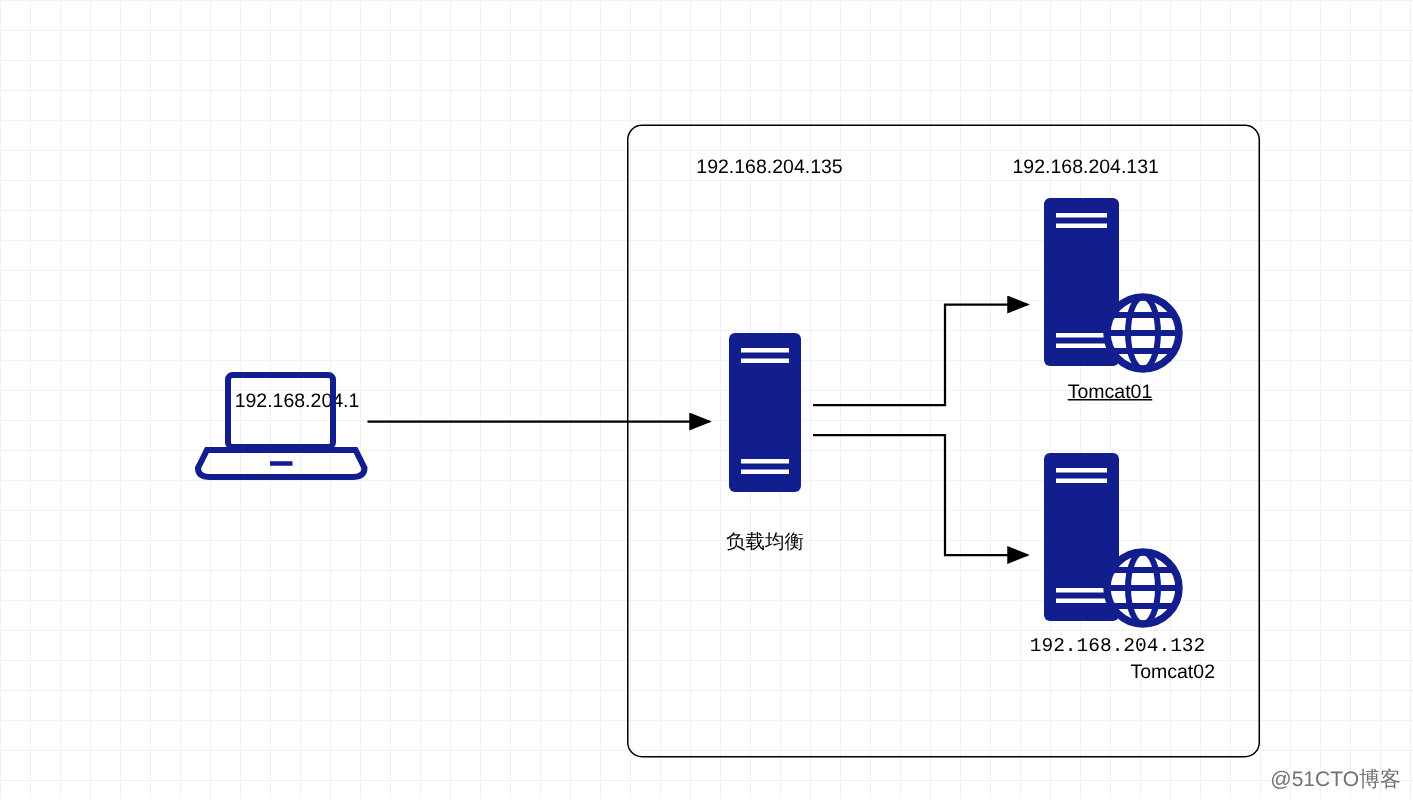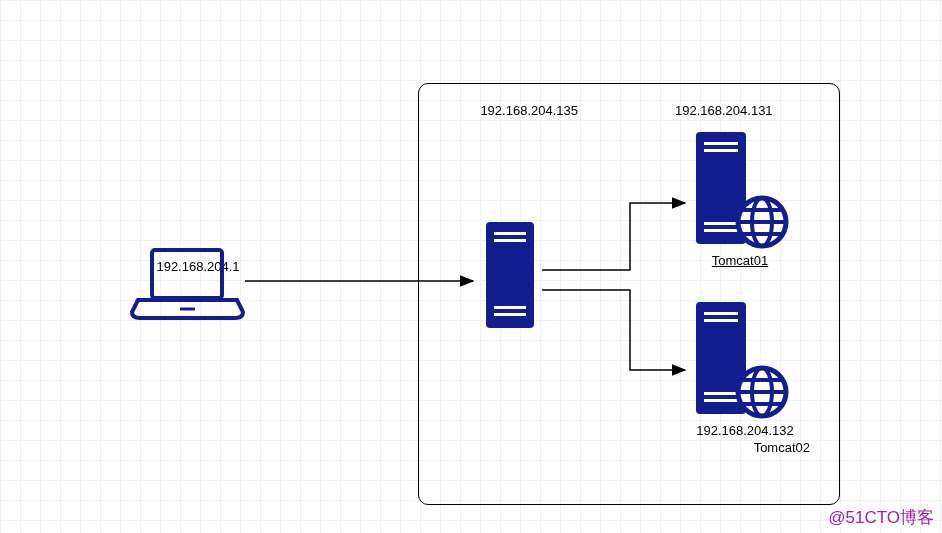--- a/index.html
+++ b/index.html
@@ -34,22 +34,22 @@
   .container-box {
     position: absolute;
     border: 1.5px solid #000;
     border-radius: 10px;
     background: transparent;
   }
   .watermark {
     position: absolute;
     right: 8px;
     bottom: 4px;
-    font-size: 17px;
-    color: #a21caf;
+    font-size: 14px;
+    color: #737373;
   }
   svg { position: absolute; }
   .node-svg { overflow: visible; }
   .stroke-blue { stroke: #131e8e; }
   .fill-blue { fill: #131e8e; }
 </style>
 </head>
 <body>
 
 <div class="grid-bg"></div>
@@ -75,30 +75,31 @@
   <div class="label" style="left:138px; top:227px; width:120px;margin-top:32px;">192.168.204.1</div>
   <svg class="node-svg" style="left:130px; top:248px;" width="115" height="74" viewBox="0 0 115 74">
 
     <rect x="22" y="2" width="70" height="48" rx="3" ry="3" fill="none" class="stroke-blue" stroke-width="4"></rect>
 
     <path d="M 8 52 L 107 52 L 113 64 Q 113 70 105 70 L 10 70 Q 2 70 2 64 Z" fill="none" class="stroke-blue" stroke-width="4"></path>
 
     <line x1="50" y1="61" x2="65" y2="61" class="stroke-blue" stroke-width="3"></line>
   </svg>
 
-  <div class="label" style="left:448px; top:103px; width:130px; text-align:right;">192.168.204.135</div>
+  <div class="label" style="left:448px; top:103px; width:130px; text-align:center;">192.168.204.135</div>
   <svg class="node-svg" style="left:480px; top:220px;" width="60" height="110" viewBox="0 0 60 110">
     <rect x="6" y="2" width="48" height="106" rx="4" class="fill-blue"></rect>
 
     <rect x="14" y="12" width="32" height="3" fill="#ffffff"></rect>
     <rect x="14" y="19" width="32" height="3" fill="#ffffff"></rect>
 
     <rect x="14" y="86" width="32" height="3" fill="#ffffff"></rect>
     <rect x="14" y="93" width="32" height="3" fill="#ffffff"></rect>
   </svg>
+  <div class="label" style="left:448px; top:352px; width:124px;">负载均衡</div>
 
   <div class="label" style="left:675px; top:103px; width:130px; text-align:left;">192.168.204.131</div>
   <svg class="node-svg" style="left:690px; top:130px;" width="100" height="118" viewBox="0 0 100 118">
 
     <rect x="6" y="2" width="50" height="112" rx="4" class="fill-blue"></rect>
     <rect x="14" y="12" width="34" height="3" fill="#ffffff"></rect>
     <rect x="14" y="19" width="34" height="3" fill="#ffffff"></rect>
     <rect x="14" y="92" width="34" height="3" fill="#ffffff"></rect>
     <rect x="14" y="99" width="34" height="3" fill="#ffffff"></rect>
 
@@ -115,17 +116,17 @@
     <rect x="14" y="12" width="34" height="3" fill="#ffffff"></rect>
     <rect x="14" y="19" width="34" height="3" fill="#ffffff"></rect>
     <rect x="14" y="92" width="34" height="3" fill="#ffffff"></rect>
     <rect x="14" y="99" width="34" height="3" fill="#ffffff"></rect>
     <circle cx="72" cy="92" r="24" fill="#ffffff" class="stroke-blue" stroke-width="5"></circle>
     <ellipse cx="72" cy="92" rx="10" ry="24" fill="none" class="stroke-blue" stroke-width="4"></ellipse>
     <line x1="48" y1="92" x2="96" y2="92" class="stroke-blue" stroke-width="4"></line>
     <line x1="52" y1="80" x2="92" y2="80" class="stroke-blue" stroke-width="4"></line>
     <line x1="52" y1="104" x2="92" y2="104" class="stroke-blue" stroke-width="4"></line>
   </svg>
-  <div class="label" style="left:680px; top:423px; width:130px;">192.168.204.132</div>
+  <div class="label" style="left:680px; top:423px; width:130px;font-family:Liberation Mono, monospace;">192.168.204.132</div>
   <div class="label" style="left:680px; top:440px; width:130px;text-align:right;">Tomcat02</div>
 
   <div class="watermark">@51CTO博客</div>
 </div>
 
 </body></html>

